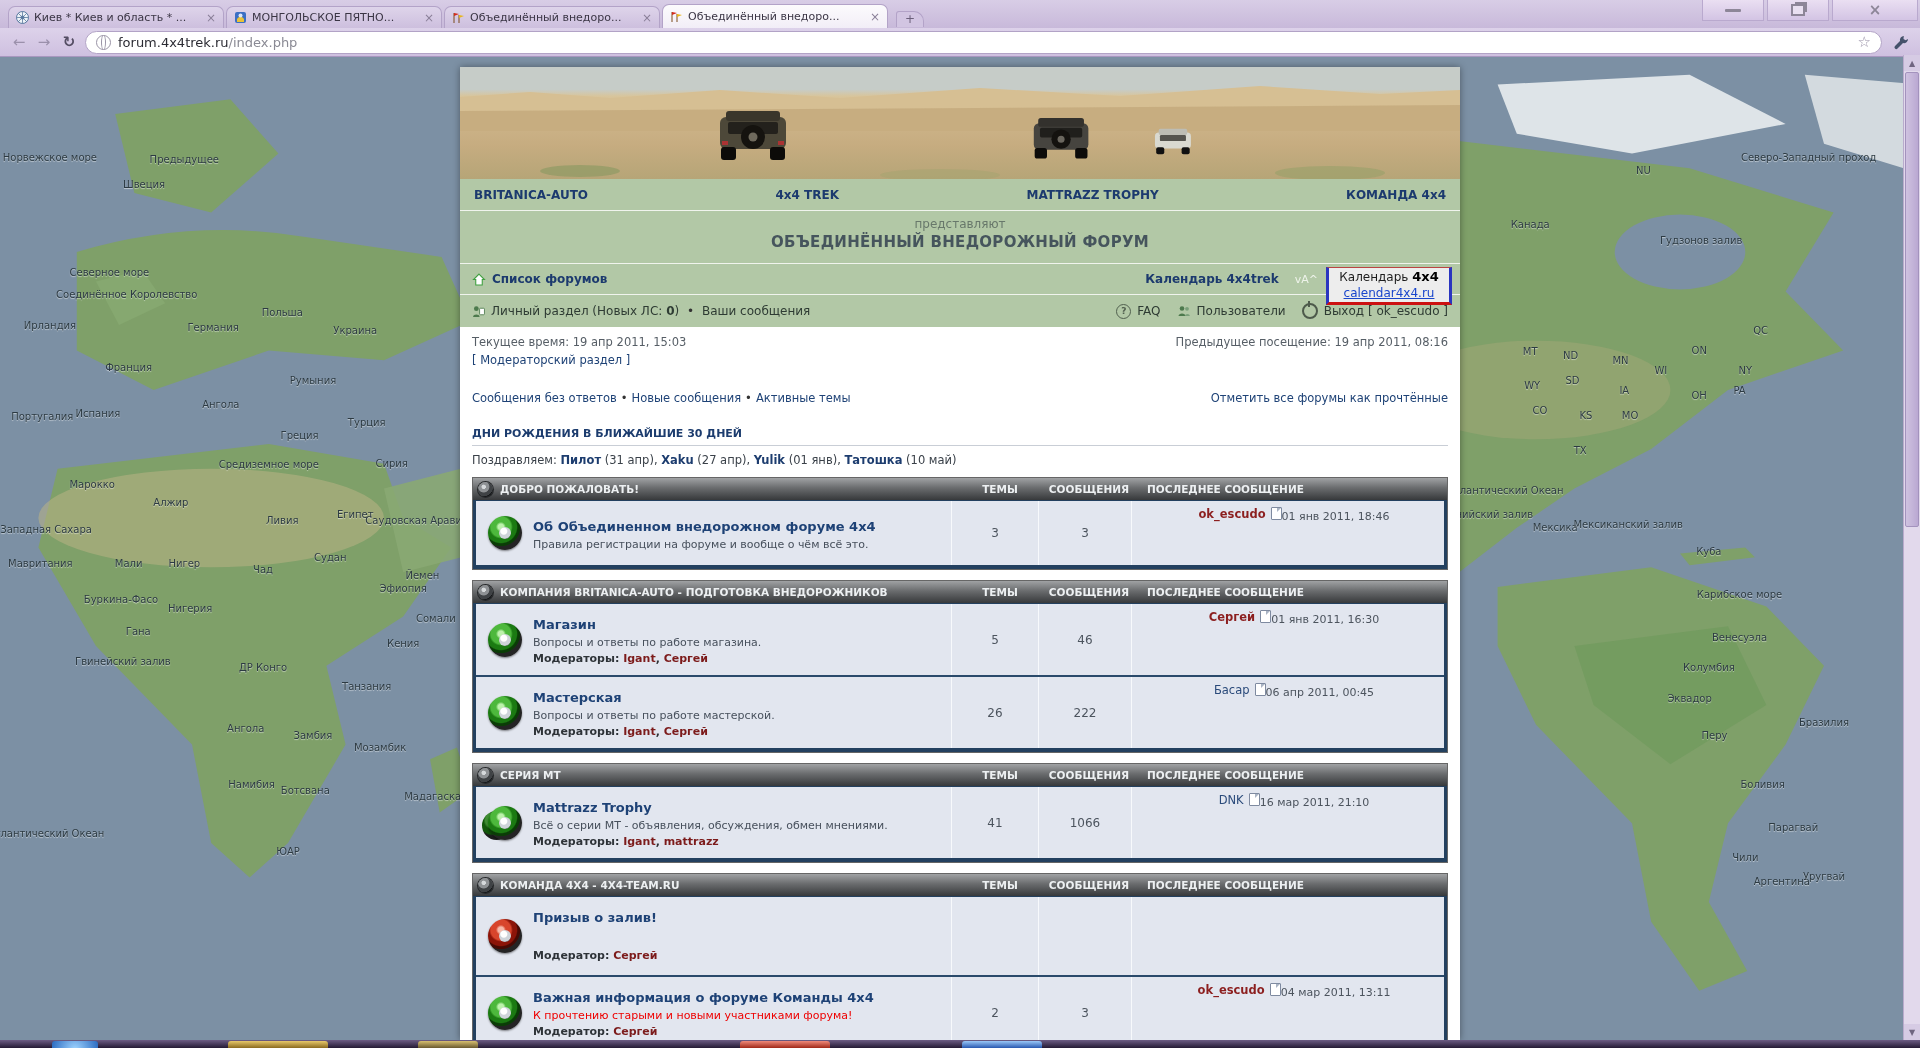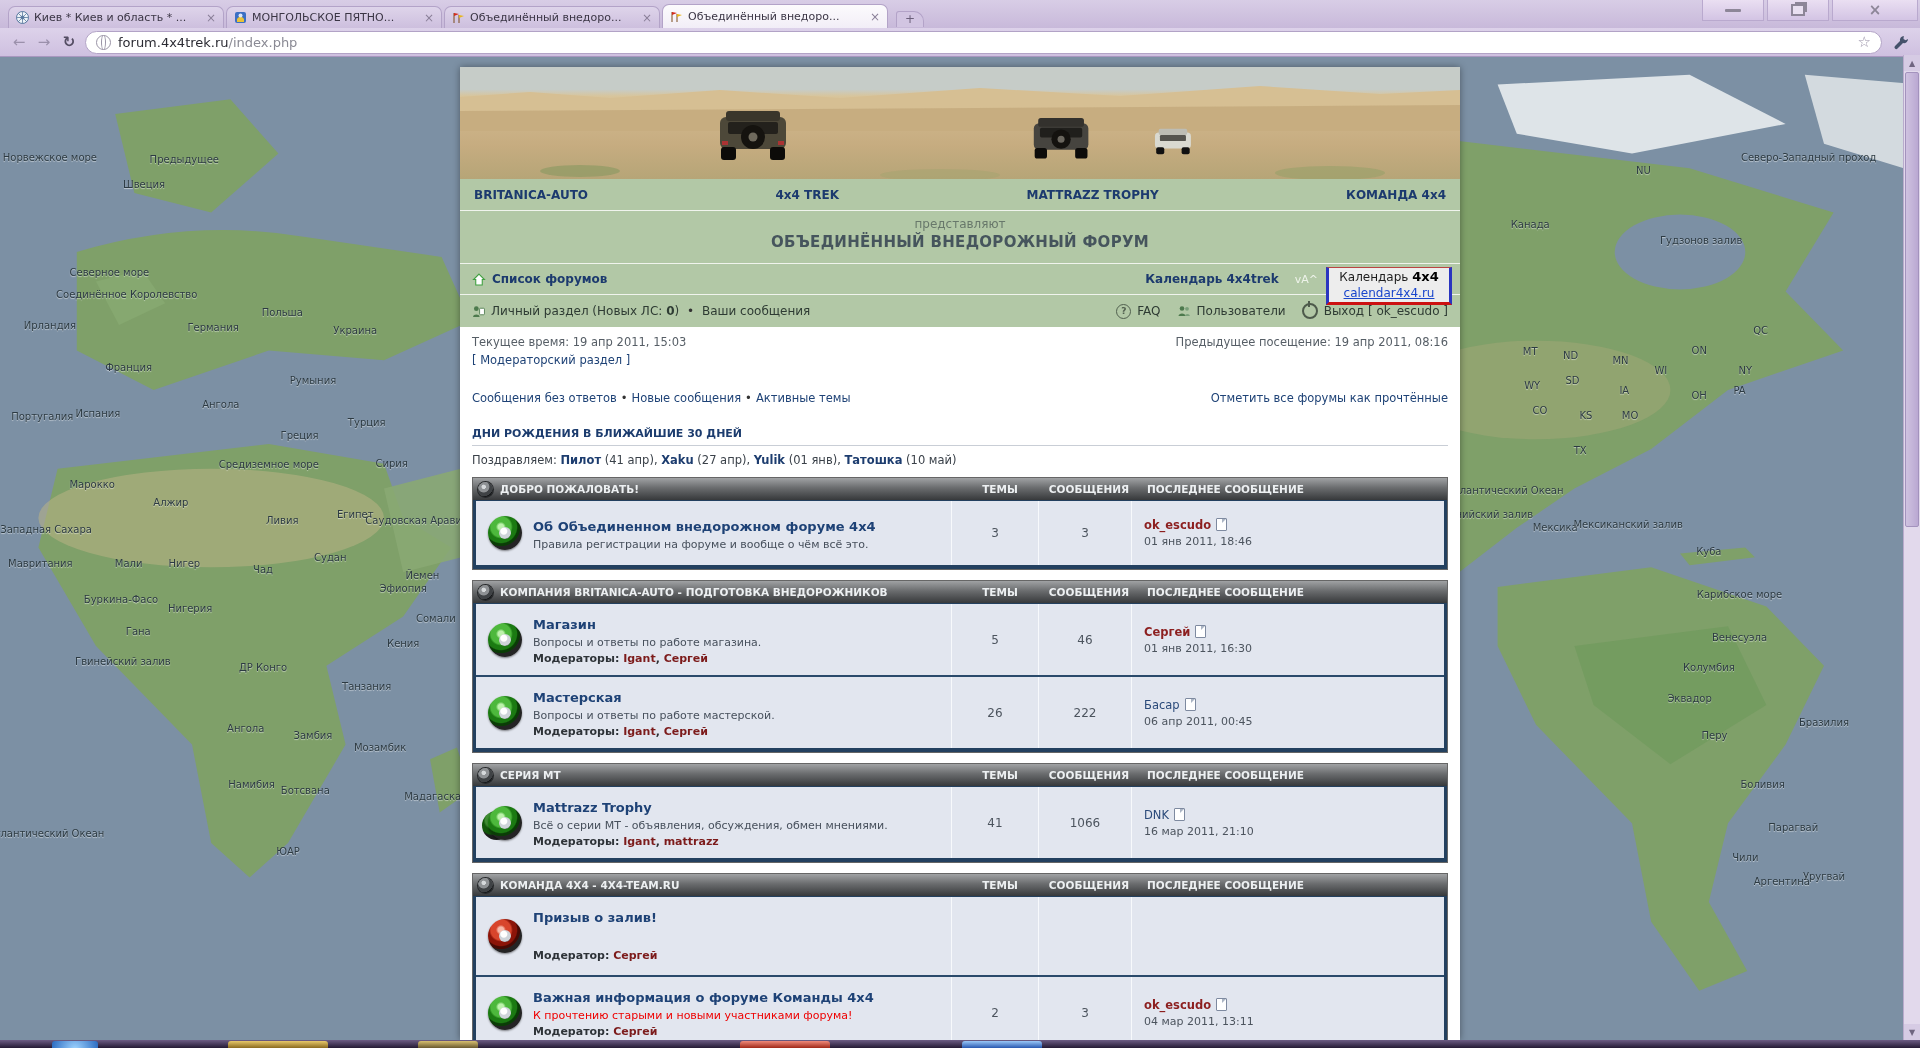--- a/index.html
+++ b/index.html
@@ -117,21 +117,21 @@
   .ftitle{font-size:13px;font-weight:bold;color:#1e4276;text-decoration:none;}
   .fdesc{font-size:11px;color:#47505c;margin-top:3px;}
   .fnotice{font-size:11px;color:#ee0000;margin-top:3px;}
   .fmods{font-size:11px;color:#2e3338;font-weight:bold;margin-top:3px;}
   .mname{color:#7c1b1b;}
   .c-top{width:86px;}
   .c-posts{width:92px;}
   .c-top,.c-posts{display:flex;align-items:center;justify-content:center;font-size:12px;color:#4c545e;
                   border-left:1px solid #f7f9fc;flex:none;}
   .c-last{width:300px;border-left:1px solid #f7f9fc;padding:6px 0 6px 12px;font-size:11px;
-          display:flex;flex-direction:column;justify-content:center;flex:none;}
+          display:flex;flex-direction:row;justify-content:center;flex:none;}
   .lu{font-weight:bold;color:#8c1f1f;font-size:11.5px;text-decoration:none;}
   .lu.blue{color:#2a4a7a;font-weight:normal;}
   .ldate{color:#4c545e;margin-top:3px;}
   .pico{display:inline-block;width:9px;height:11px;background:#fff;border:1px solid #7e8aa0;border-radius:1px;
         vertical-align:-2px;margin-left:5px;position:relative;}
   .pico:after{content:"";position:absolute;right:0;top:0;border:2px solid;border-color:#aab4c4 transparent transparent #aab4c4;}
   .spread .txt{display:flex;flex-direction:column;min-height:52px;justify-content:space-between;}
 
   
   .sbar{position:absolute;top:55px;right:0;bottom:8px;width:16px;background:#e2d9ec;border-left:1px solid #b9abcc;z-index:60;}
@@ -447,21 +447,21 @@
           <a class="mlink">Сообщения без ответов</a><span class="msep">•</span><a class="mlink">Новые сообщения</a><span class="msep">•</span><a class="mlink">Активные темы</a>
         </span>
         <a class="mlink">Отметить все форумы как прочтённые</a>
       </div>
 
       <div class="bd">
         <div class="bdtitle">ДНИ РОЖДЕНИЯ В БЛИЖАЙШИЕ 30 ДНЕЙ</div>
         <div class="bdhr"></div>
         <div class="bdline">
           <span>Поздравляем:</span>
-          <a class="bdname">Пилот</a><span> (41 апр), </span><a class="bdname">Xaku</a><span> (27 апр), </span><a class="bdname">Yulik</a><span> (01 янв), </span><a class="bdname">Татошка</a><span> (10 май)</span>
+          <a class="bdname">Пилот</a><span> (31 апр), </span><a class="bdname">Xaku</a><span> (27 апр), </span><a class="bdname">Yulik</a><span> (01 янв), </span><a class="bdname">Татошка</a><span> (10 май)</span>
         </div>
       </div>
 
       <section class="cat">
         <header class="cat-h">
             <span class="cicon"></span>
           <span class="ctitle">ДОБРО ПОЖАЛОВАТЬ!</span>
           <span class="ch-t">ТЕМЫ</span>
           <span class="ch-p">СООБЩЕНИЯ</span>
           <span class="ch-l">ПОСЛЕДНЕЕ СООБЩЕНИЕ</span>

